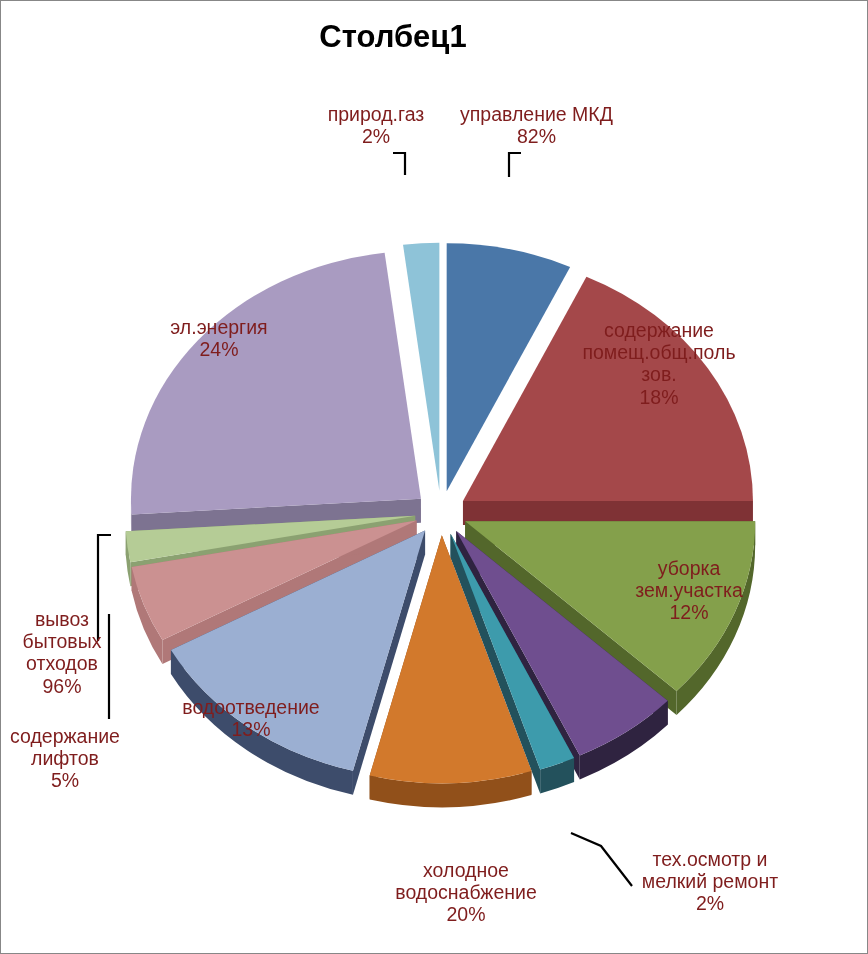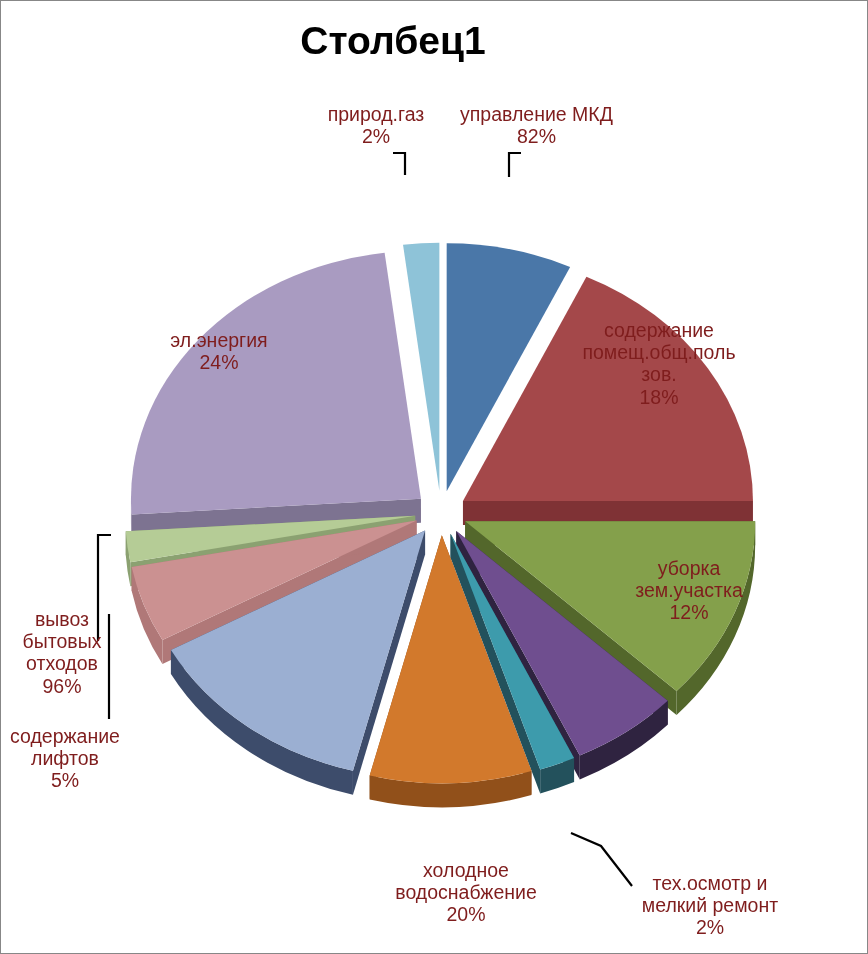--- a/index.html
+++ b/index.html
@@ -16,21 +16,21 @@
     box-sizing: border-box;
     font-family: "Liberation Sans", "DejaVu Sans", sans-serif;
     overflow: hidden;
   }
   #chart-title {
     position: absolute;
     top: 18px;
     left: 0;
     width: 784px;
     text-align: center;
-    font-size: 39px;
+    font-size: 31px;
     font-weight: bold;
     color: #000000;
     letter-spacing: 0px;
   }
   svg#pie-svg {
     position: absolute;
     top: 0;
     left: 0;
   }
   .slice-label {
@@ -108,34 +108,36 @@
   <div class="slice-label" style="left:558px; top:318px; width:200px;">содержание
 помещ.общ.поль
 зов.
 18%</div>
 
   <div class="slice-label" style="left:608px; top:556px; width:160px;">уборка
 зем.участка
 12%</div>
 
 
-  <div class="slice-label" style="left:618px; top:871px; width:182px;">тех.осмотр и
+  <div class="slice-label" style="left:618px; top:847px; width:182px;">тех.осмотр и
 мелкий ремонт
 2%</div>
 
   <div class="slice-label" style="left:374px; top:858px; width:182px;">холодное
 водоснабжение
 20%</div>
 
+  <div class="slice-label" style="left:165px; top:695px; width:170px;">водоотведение
+13%</div>
 
   <div class="slice-label" style="left:2px; top:724px; width:124px;">содержание
 лифтов
 5%</div>
 
   <div class="slice-label" style="left:6px; top:607px; width:110px;">вывоз
 бытовых
 отходов
 96%</div>
 
-  <div class="slice-label" style="left:142px; top:328px; width:152px;">эл.энергия
+  <div class="slice-label" style="left:142px; top:315px; width:152px;">эл.энергия
 24%</div>
 
 </div>
 
 </body></html>

